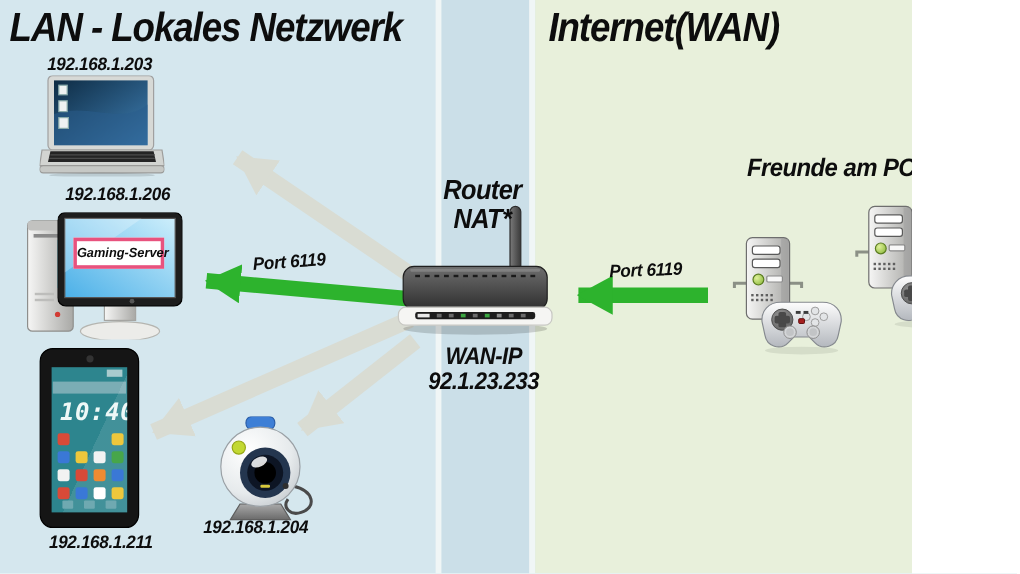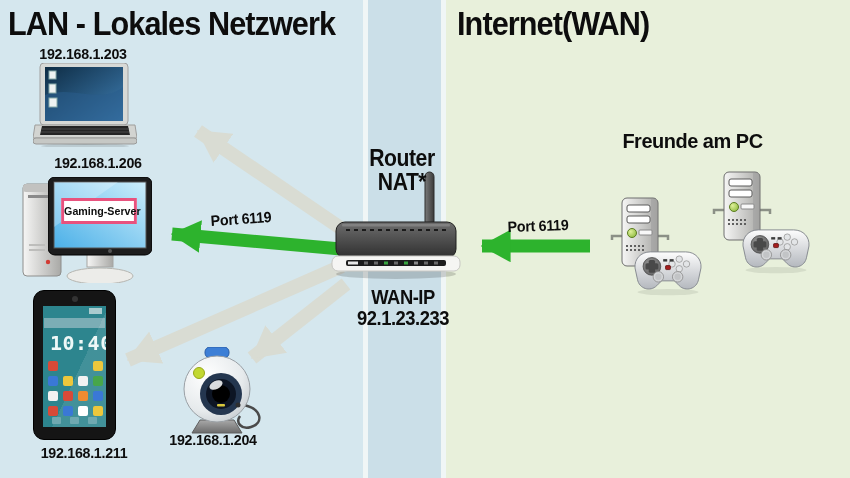--- a/index.html
+++ b/index.html
@@ -1,17 +1,17 @@
 <!DOCTYPE html>
 <html style="--lan-bg: #d5e7ee; --mid-bg: #cbdfe8; --wan-bg: #e8f0db; --divider: #f0f6f6; --arrow-green: #2db32d; --arrow-gray: #d9dcd3; --label-pink: #e8527e; --phone-screen: #2d858e;"><head>
 <meta charset="utf-8">
 <style>
   html,body{margin:0;padding:0;}
-  #canvas{position:relative;width:850px;height:478px;overflow:hidden;
-          font-family:"Liberation Sans",sans-serif;color:#0d0d0d;background:var(--lan-bg);}
+  #canvas{position:relative;width:760px;height:478px;overflow:hidden;
+          font-family:"Liberation Sans",sans-serif;color:#0d0d0d;background:var(--lan-bg);font-style:italic;}
   .abs{position:absolute;}
   .bg{position:absolute;top:0;height:478px;}
   #bg-lan{left:0;width:363px;background:var(--lan-bg);}
   #div-left{left:363px;width:5px;background:var(--divider);}
   #bg-mid{left:368px;width:73px;background:var(--mid-bg);}
   #div-right{left:441px;width:5px;background:var(--divider);}
   #bg-wan{left:446px;width:404px;background:var(--wan-bg);}
   .h1{font-weight:700;font-size:34px;line-height:36px;letter-spacing:-1px;
       transform:scaleX(.9);transform-origin:left top;white-space:nowrap;}
   .h2{font-weight:700;font-size:21px;letter-spacing:-.5px;transform:scaleX(.95);

